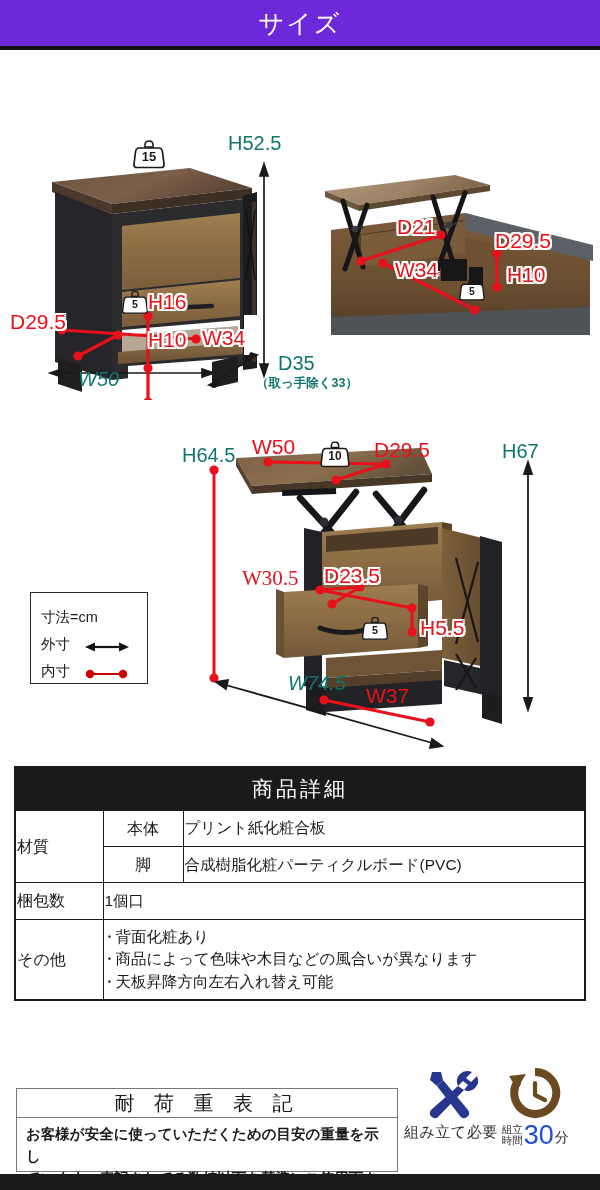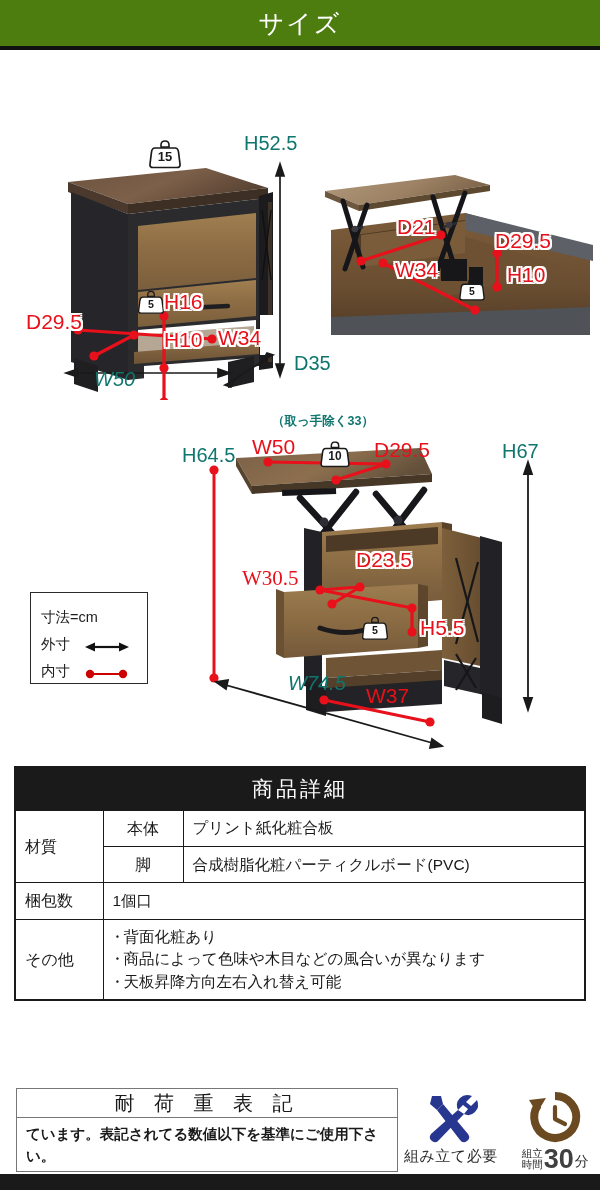--- a/index.html
+++ b/index.html
@@ -9,21 +9,21 @@
     background: #ffffff;
     font-family: "Liberation Sans", "DejaVu Sans", sans-serif;
     color: #222;
     overflow: hidden;
   }
   .page { position: relative; width: 600px; height: 1190px; background: #fff; }
 
   
   .header-bar {
     position: absolute; left: 0; top: 0; width: 600px; height: 46px;
-    background: #4d7c0f;
+    background: #6d28d9;
     display: flex; align-items: center; justify-content: center;
   }
   .header-title {
     color: #fff; font-size: 25px; letter-spacing: 2px; font-weight: 400;
   }
   .header-rule {
     position: absolute; left: 0; top: 46px; width: 600px; height: 4px;
     background: #111;
   }
   .notice {
@@ -36,21 +36,21 @@
   }
 
   
   .diagram { position: absolute; }
   .svgwrap { position: absolute; left: 0; top: 0; }
 
   
   .dim-out {
     position: absolute; color: #0f766e; font-size: 20px; white-space: nowrap;
   }
-  .dim-out.small { font-size: 12.5px; font-weight: bold; margin-top: 38px; }
+  .dim-out.small { font-size: 12.5px; font-weight: bold; }
   .dim-in {
     position: absolute; color: #e8101a; font-size: 21px; font-weight: 400;
     white-space: nowrap;
     text-shadow:
       -2px -2px 0 #fff, 2px -2px 0 #fff, -2px 2px 0 #fff, 2px 2px 0 #fff,
       -2px 0 0 #fff, 2px 0 0 #fff, 0 -2px 0 #fff, 0 2px 0 #fff;
   }
   .dim-in.plain { text-shadow: none; }
 
   
@@ -76,21 +76,21 @@
   .detail-table {
     position: absolute; left: 14px; top: 766px; width: 572px;
     border: 2.2px solid #1a1a1a; border-collapse: collapse; background: #fff;
   }
   .detail-table th.title-cell {
     background: #1a1a1a; color: #fff; font-weight: 400;
     font-size: 21px; letter-spacing: 3px; padding: 7px 0; text-align: center;
   }
   .detail-table td {
     border: 1.6px solid #1a1a1a; font-size: 15.5px; color: #1a1a1a;
-    padding: 6px 9px; vertical-align: middle; line-height: 1.45;
+    padding: 6px 1px; vertical-align: middle; line-height: 1.45;
   }
   .detail-table td.lab { width: 88px; font-size: 16px; }
   .detail-table td.sub { text-align: center; width: 80px; font-size: 16px; }
   .detail-table td.val { text-align: left; }
   .detail-table td.val ul { list-style: none; }
   .detail-table td.val li { position: relative; padding-left: 11px; }
   .detail-table td.val li::before { content: "・"; position: absolute; left: -3px; top: 0; }
 
   
   .load-label {
@@ -105,44 +105,44 @@
     height: 29px; border-bottom: 1.6px solid #777; display: flex;
     align-items: center; justify-content: center;
     font-size: 20px; letter-spacing: 7px; color: #1a1a1a;
   }
   .load-box .lb-body {
     padding: 6px 8px 0 9px; font-size: 14.5px; line-height: 1.5;
     color: #1a1a1a; font-weight: bold;
   }
 
   .assembly {
-    position: absolute; left: 404px; top: 1090px; width: 186px; height: 92px;
-    display: flex; align-items: flex-start; gap: 24px;
+    position: absolute; left: 404px; top: 1066px; width: 186px; height: 92px;
+    display: flex; align-items: flex-start; gap: 4px;
   }
   .asm-item { display: flex; flex-direction: column; align-items: center; }
   .asm-label { font-size: 15px; color: #2b2b2b; letter-spacing: .5px; margin-top: 1px; }
   .asm-time { display: flex; align-items: flex-end; gap: 1px; margin-top: 1px; }
   .asm-time .two-line {
     display: flex; flex-direction: column; font-size: 10.5px; line-height: 1.05;
     color: #2b2b2b; padding-bottom: 3px;
   }
-  .asm-time .big { font-size: 27px; font-weight: bold; color: #404040; line-height: .95; }
+  .asm-time .big { font-size: 27px; font-weight: normal; color: #1d4ed8; line-height: .95; }
   .asm-time .unit { font-size: 14px; color: #2b2b2b; padding-bottom: 2px; }
 </style>
 </head>
 <body>
 
 <div class="page">
 
   <div class="header-bar">
     <div class="header-title">サイズ</div>
   </div>
   <div class="header-rule"></div>
 
-  <div class="diagram" style="left:16px;top:130px;width:310px;height:270px;text-decoration:underline;">
+  <div class="diagram" style="left:0;top:130px;width:310px;height:270px;text-decoration:underline;">
     <svg class="svgwrap" width="310" height="270" viewBox="0 0 310 270">
       <defs>
         <linearGradient id="woodTopA" x1="0" y1="0" x2="1" y2="0.4">
           <stop offset="0%" stop-color="#6b5240"></stop>
             <stop offset="55%" stop-color="#7d6049"></stop>
             <stop offset="100%" stop-color="#5a4434"></stop>
         </linearGradient>
         <linearGradient id="woodFaceA" x1="0" y1="0" x2="0" y2="1">
           <stop offset="0%" stop-color="#a07f51"></stop>
             <stop offset="45%" stop-color="#8d6d44"></stop>
@@ -451,21 +451,21 @@
         </svg>
       <div class="num">5</div>
     </div>
 
     <div class="dim-out" style="left:2px;top:12px;">H64.5</div>
     <div class="dim-out" style="left:322px;top:8px;">H67</div>
     <div class="dim-out" style="left:108px;top:240px;font-style:italic;">W74.5</div>
 
     <div class="dim-in plain" style="left:72px;top:3px;">W50</div>
     <div class="dim-in plain" style="left:194px;top:6px;">D29.5</div>
-    <div class="dim-in" style="left:144px;top:116px;margin-left:32px;">D23.5</div>
+    <div class="dim-in" style="left:144px;top:132px;">D23.5</div>
     <div class="dim-in plain" style="left:62px;top:134px;font-family:Liberation Serif, serif;">W30.5</div>
     <div class="dim-in" style="left:240px;top:184px;">H5.5</div>
     <div class="dim-in plain" style="left:186px;top:252px;">W37</div>
   </div>
 
   <div class="legend">
     <div class="legend-row">
       <span>寸法=cm</span>
     </div>
     <div class="legend-row">
@@ -514,20 +514,21 @@
           </ul>
         </td>
       </tr>
     </tbody>
   </table>
 
   <div class="load-label">耐荷重:kg</div>
   <div class="load-box">
     <div class="lb-title">耐 荷 重 表 記</div>
     <div class="lb-body">
+      <div>お客様が安全に使っていただくための目安の重量を示し</div>
       <div>ています。表記されてる数値以下を基準にご使用下さい。</div>
     </div>
   </div>
 
   <div class="assembly">
     <div class="asm-item">
       <svg width="70" height="56" viewBox="0 0 70 56">
         <g fill="#27368f">
 
           <path d="M16 6 L25 6 L27 14 L21 20 L14 14 Z"></path>

